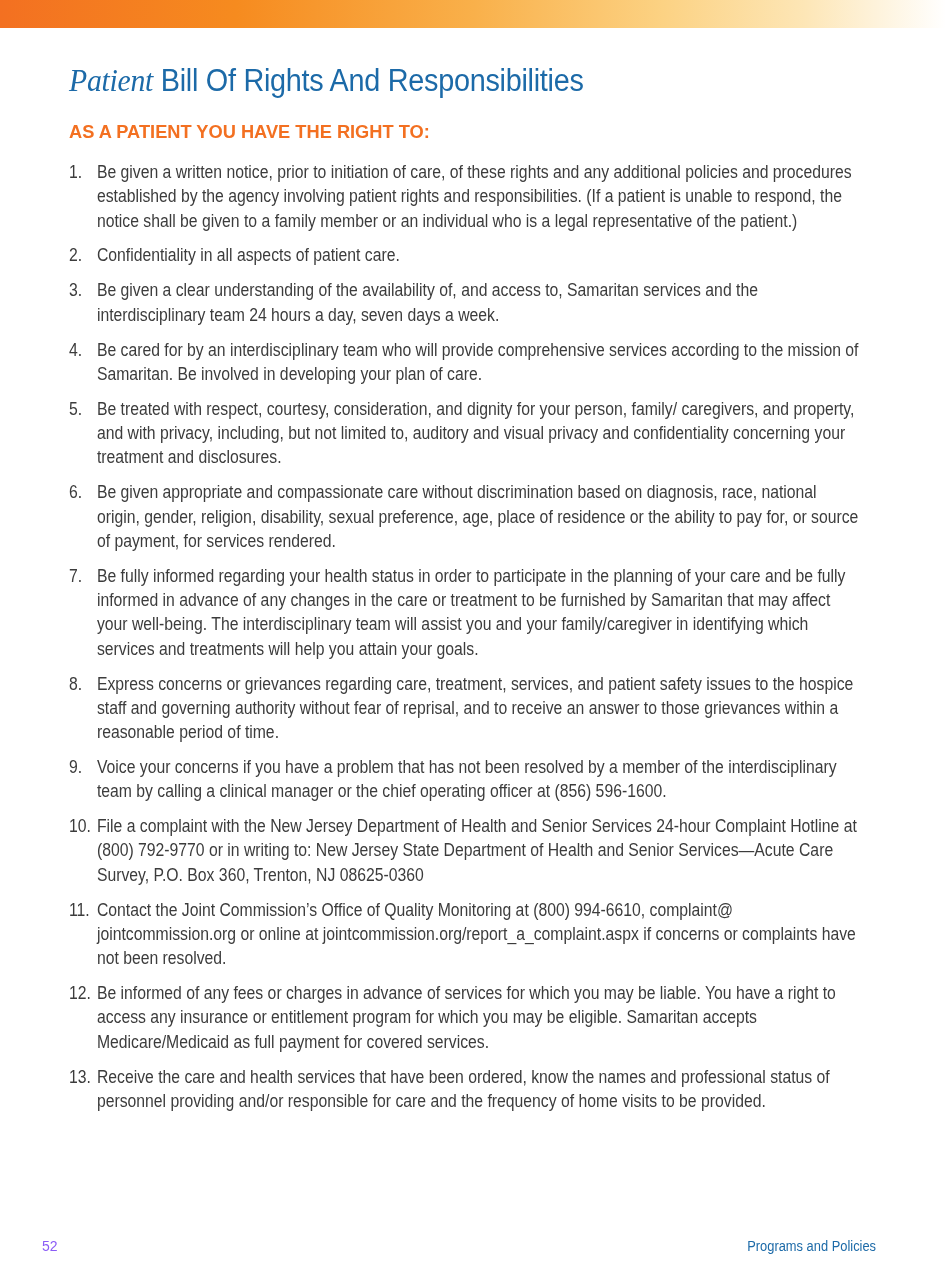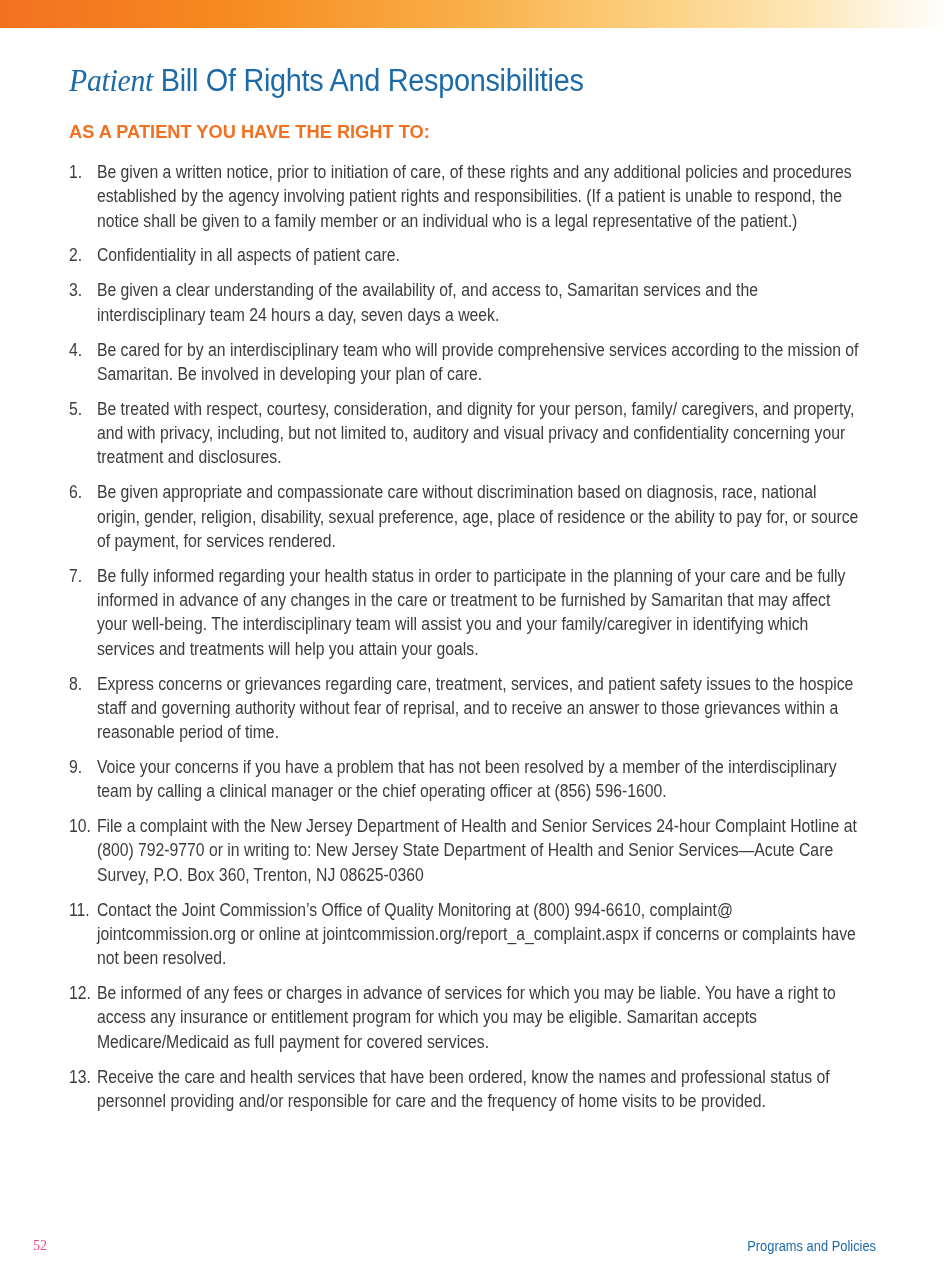--- a/index.html
+++ b/index.html
@@ -23,22 +23,22 @@
   }
   .rights {
     position: absolute; left: 69px; top: 160px; width: 880px;
     list-style: none; margin: 0; padding: 0;
     font-family: "Liberation Sans", sans-serif; font-size: 17.5px; line-height: 24.3px; color: #3c3c3c;
     transform: scaleX(0.9); transform-origin: left top;
   }
   .rights li { position: relative; padding-left: 31px; margin-bottom: 10.6px; }
   .rights .num { position: absolute; left: 0; top: 0; }
   .footer-page {
-    position: absolute; left: 33px; top: 1238px;
-    font-family: Liberation Serif, serif; font-size: 14px; color: #ec4899;
+    position: absolute; left: 42px; top: 1238px;
+    font-family: Liberation Sans, sans-serif; font-size: 14px; color: #8b5cf6;
   }
   .footer-section {
     position: absolute; right: 70px; top: 1238px;
     font-family: "Liberation Sans", sans-serif; font-size: 14px; color: #1c6aa8;
     transform: scaleX(0.92); transform-origin: right top;
   }
 </style>
 </head>
 <body>
 

